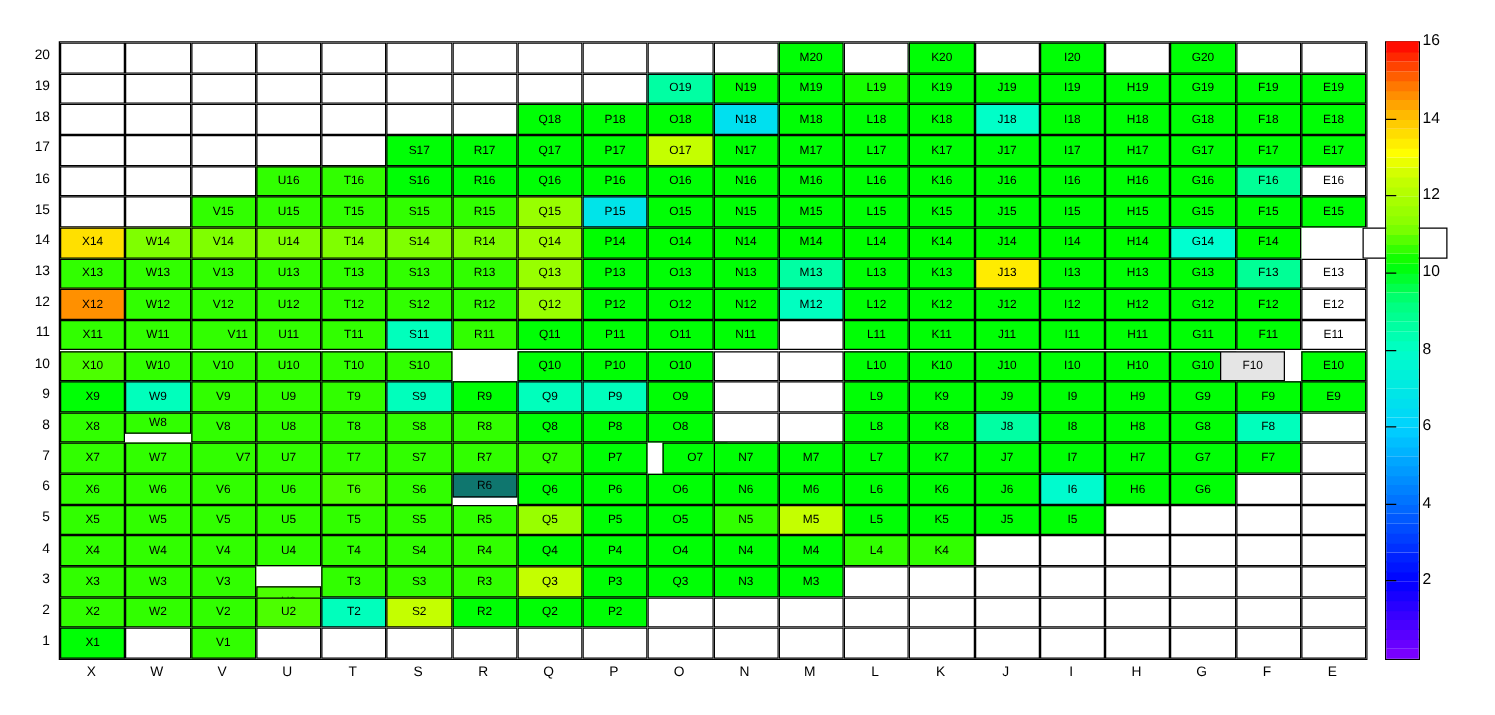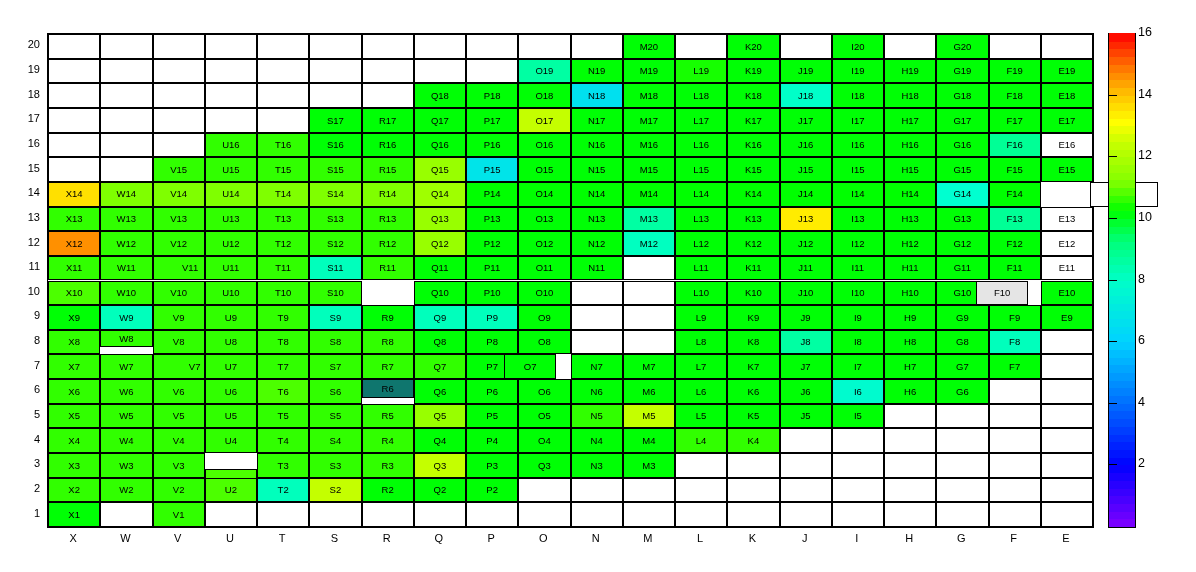--- a/index.html
+++ b/index.html
@@ -330,21 +330,21 @@
       <div class="cell empty" style="left: 992.75px; top: 295.8px; width: 52.25px; height: 24.65px;"></div>
       <div class="cell" style="left: 0px; top: 320.45px; width: 52.25px; height: 24.65px; background: rgb(49, 255, 0);">X7</div>
       <div class="cell" style="left: 52.25px; top: 320.45px; width: 52.25px; height: 24.65px; background: rgb(49, 255, 0);">W7</div>
       <div class="cell" style="left: 104.5px; top: 320.45px; width: 52.25px; height: 24.65px; background: rgb(49, 255, 0); padding-left: 32px;">V7</div>
       <div class="cell" style="left: 156.75px; top: 320.45px; width: 52.25px; height: 24.65px; background: rgb(49, 255, 0);">U7</div>
       <div class="cell" style="left: 209px; top: 320.45px; width: 52.25px; height: 24.65px; background: rgb(49, 255, 0);">T7</div>
       <div class="cell" style="left: 261.25px; top: 320.45px; width: 52.25px; height: 24.65px; background: rgb(49, 255, 0);">S7</div>
       <div class="cell" style="left: 313.5px; top: 320.45px; width: 52.25px; height: 24.65px; background: rgb(49, 255, 0);">R7</div>
       <div class="cell" style="left: 365.75px; top: 320.45px; width: 52.25px; height: 24.65px; background: rgb(49, 255, 0);">Q7</div>
       <div class="cell" style="left: 418px; top: 320.45px; width: 52.25px; height: 24.65px; background: rgb(0, 255, 5);">P7</div>
-      <div class="cell" style="left: 456px; top: 320.45px; width: 52.25px; height: 24.65px; background: rgb(0, 255, 5);">O7</div>
+      <div class="cell" style="left: 482px; top: 320.45px; width: 52.25px; height: 24.65px; background: rgb(0, 255, 5);">O7</div>
       <div class="cell" style="left: 522.5px; top: 320.45px; width: 52.25px; height: 24.65px; background: rgb(0, 255, 5);">N7</div>
       <div class="cell" style="left: 574.75px; top: 320.45px; width: 52.25px; height: 24.65px; background: rgb(0, 255, 5);">M7</div>
       <div class="cell" style="left: 627px; top: 320.45px; width: 52.25px; height: 24.65px; background: rgb(0, 255, 5);">L7</div>
       <div class="cell" style="left: 679.25px; top: 320.45px; width: 52.25px; height: 24.65px; background: rgb(0, 255, 5);">K7</div>
       <div class="cell" style="left: 731.5px; top: 320.45px; width: 52.25px; height: 24.65px; background: rgb(0, 255, 5);">J7</div>
       <div class="cell" style="left: 783.75px; top: 320.45px; width: 52.25px; height: 24.65px; background: rgb(0, 255, 5);">I7</div>
       <div class="cell" style="left: 836px; top: 320.45px; width: 52.25px; height: 24.65px; background: rgb(0, 255, 5);">H7</div>
       <div class="cell" style="left: 888.25px; top: 320.45px; width: 52.25px; height: 24.65px; background: rgb(0, 255, 5);">G7</div>
       <div class="cell" style="left: 940.5px; top: 320.45px; width: 52.25px; height: 24.65px; background: rgb(0, 255, 5);">F7</div>
       <div class="cell empty" style="left: 992.75px; top: 320.45px; width: 52.25px; height: 24.65px;"></div>

